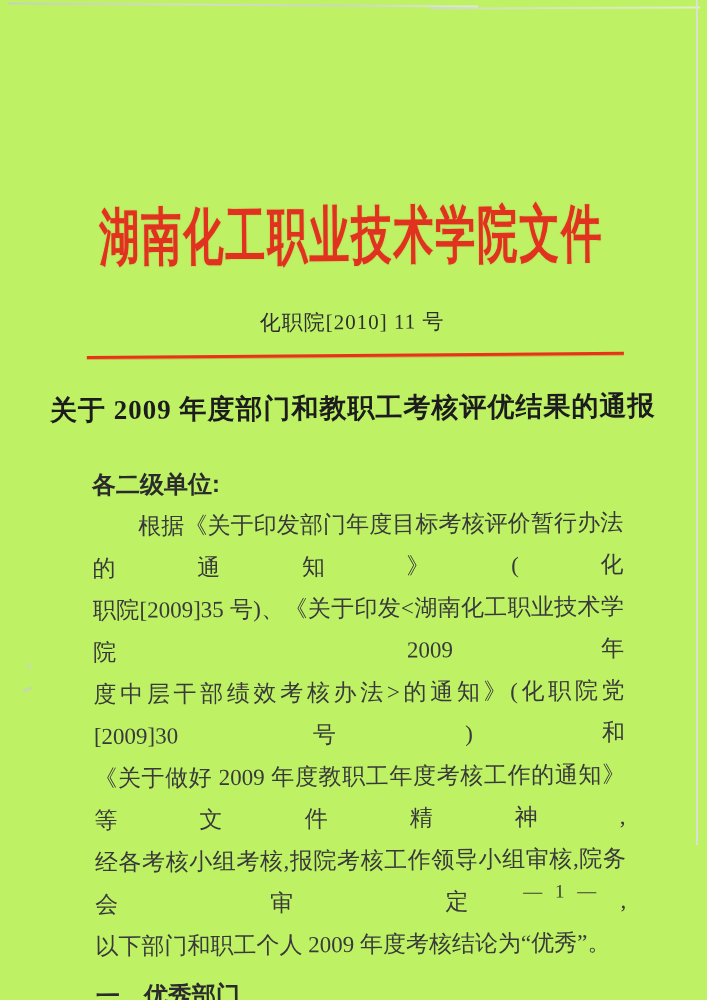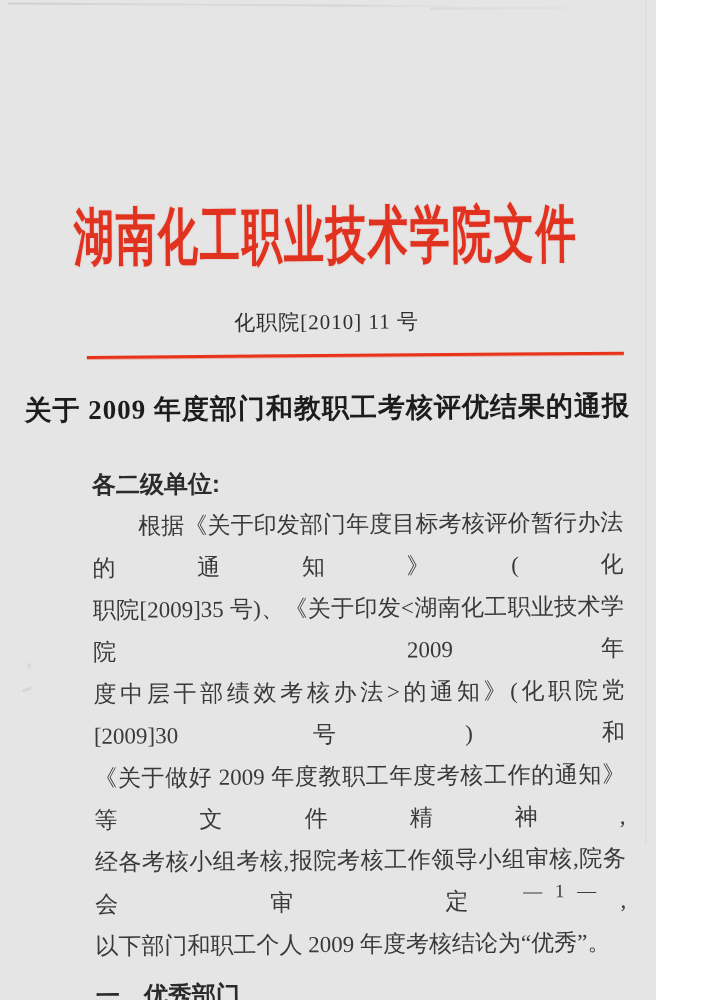--- a/index.html
+++ b/index.html
@@ -2,23 +2,23 @@
 <html><head>
 <meta charset="utf-8">
 <style>
   html, body {
     margin: 0;
     padding: 0;
     background: #ffffff;
   }
   #canvas {
     position: relative;
-    width: 656px;
+    width: 707px;
     height: 1000px;
-    background: #e5e5e5;
+    background: #bef264;
     overflow: hidden;
     font-family: "Liberation Serif", "DejaVu Serif", serif;
   }
   
   .scan-top-edge {
     position: absolute;
     top: 4px; left: 8px;
     width: 470px; height: 2px;
     background: linear-gradient(90deg, #c9c9cf 0%, #d8d8dd 40%, #cfcfd6 70%, #e7e7ec 100%);
     transform: rotate(0.35deg);

